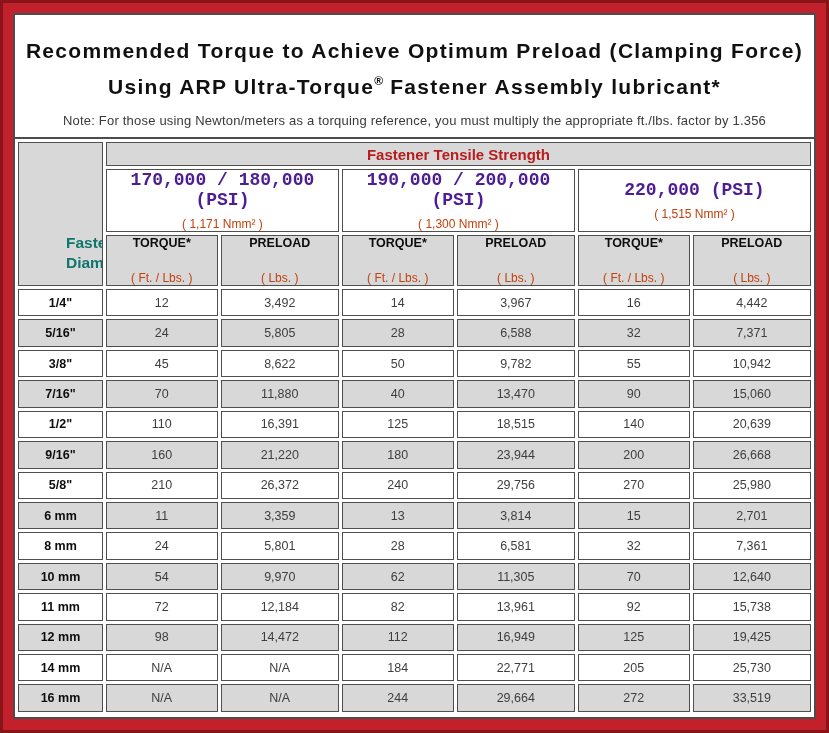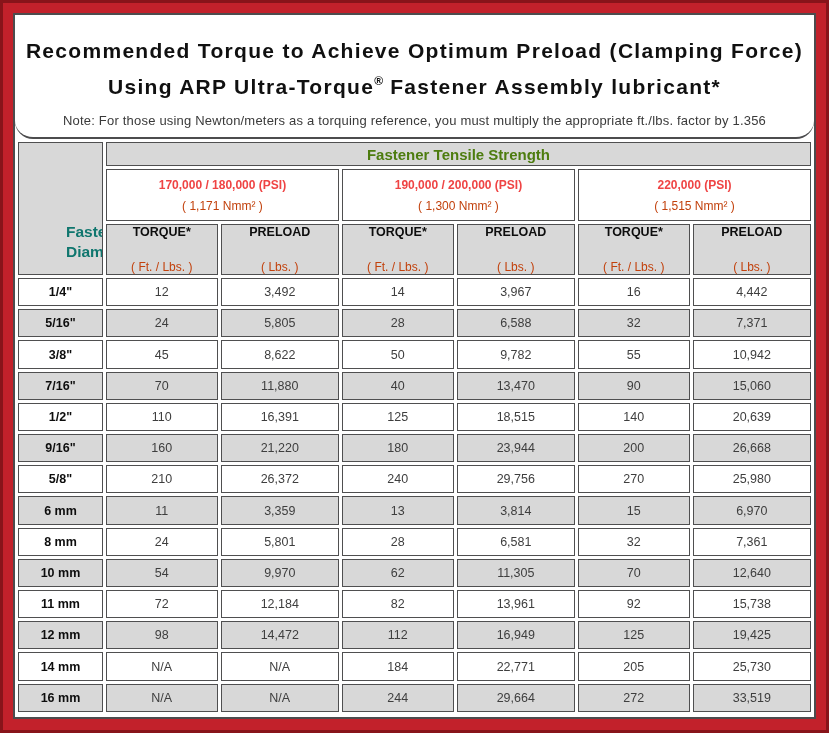--- a/index.html
+++ b/index.html
@@ -15,21 +15,20 @@
     width:803px; height:706px;
     background:#ffffff;
     border:2px solid #4c4c4e;
   }
   .title-section {
     height:124px;
     border-bottom:2px solid #4c4c4e;
     text-align:center;
     overflow:hidden;
     background:#ffffff;
-    border-radius:18px;
   }
   .title {
     margin-top:21px;
     font-size:21px;
     font-weight:bold;
     color:#101010;
     letter-spacing:1.3px;
     line-height:30px;
   }
   .title .reg-sup { font-size:12px; vertical-align:9px; letter-spacing:0; }
@@ -48,32 +47,32 @@
     background:#ffffff;
   }
   td {
     border:1px solid #4f4f50;
     text-align:center;
     vertical-align:middle;
     overflow:hidden;
   }
   .gray  { background:#d8d8d8; }
   .white { background:#ffffff; }
-  .tensile-cell { font-size:15px; font-weight:bold; color:#4d7c0f; height:24px; }
+  .tensile-cell { font-size:15px; font-weight:bold; color:#b91c1c; height:24px; }
   .diam-head {
     vertical-align:bottom;
     padding-bottom:12px;
     font-size:15.5px;
     font-weight:bold;
     line-height:20px;
     color:#0f766e;
     padding-left:47px;
   }
   .psi-cell { height:52px; }
-  .psi-main { font-size:12px; font-weight:bold; color:#ef4444; margin-bottom:7px; }
+  .psi-main { font-size:18px; font-weight:bold; color:#4c1d95; margin-bottom:7px;font-family:Liberation Mono, monospace; }
   .sub { font-size:12px; color:#c2410c; }
   .colhead-cell { height:46px; }
   .colhead-main { font-size:12.5px; font-weight:bold; color:#0d0d0d; margin-bottom:21px; }
   td.diam { font-weight:bold; font-size:12.5px; color:#0d0d0d; }
   td.val  { font-size:12.5px; color:#3e3e3e; }
   tbody td { height:27px; }
 </style>
 </head>
 <body>
 
@@ -210,21 +209,21 @@
           <td class="val white">270</td>
           <td class="val white">25,980</td>
         </tr>
         <tr>
           <td class="diam gray">6 mm</td>
           <td class="val gray">11</td>
           <td class="val gray">3,359</td>
           <td class="val gray">13</td>
           <td class="val gray">3,814</td>
           <td class="val gray">15</td>
-          <td class="val gray">6,970</td>
+          <td class="val gray">2,701</td>
         </tr>
         <tr>
           <td class="diam white">8 mm</td>
           <td class="val white">24</td>
           <td class="val white">5,801</td>
           <td class="val white">28</td>
           <td class="val white">6,581</td>
           <td class="val white">32</td>
           <td class="val white">7,361</td>
         </tr>

